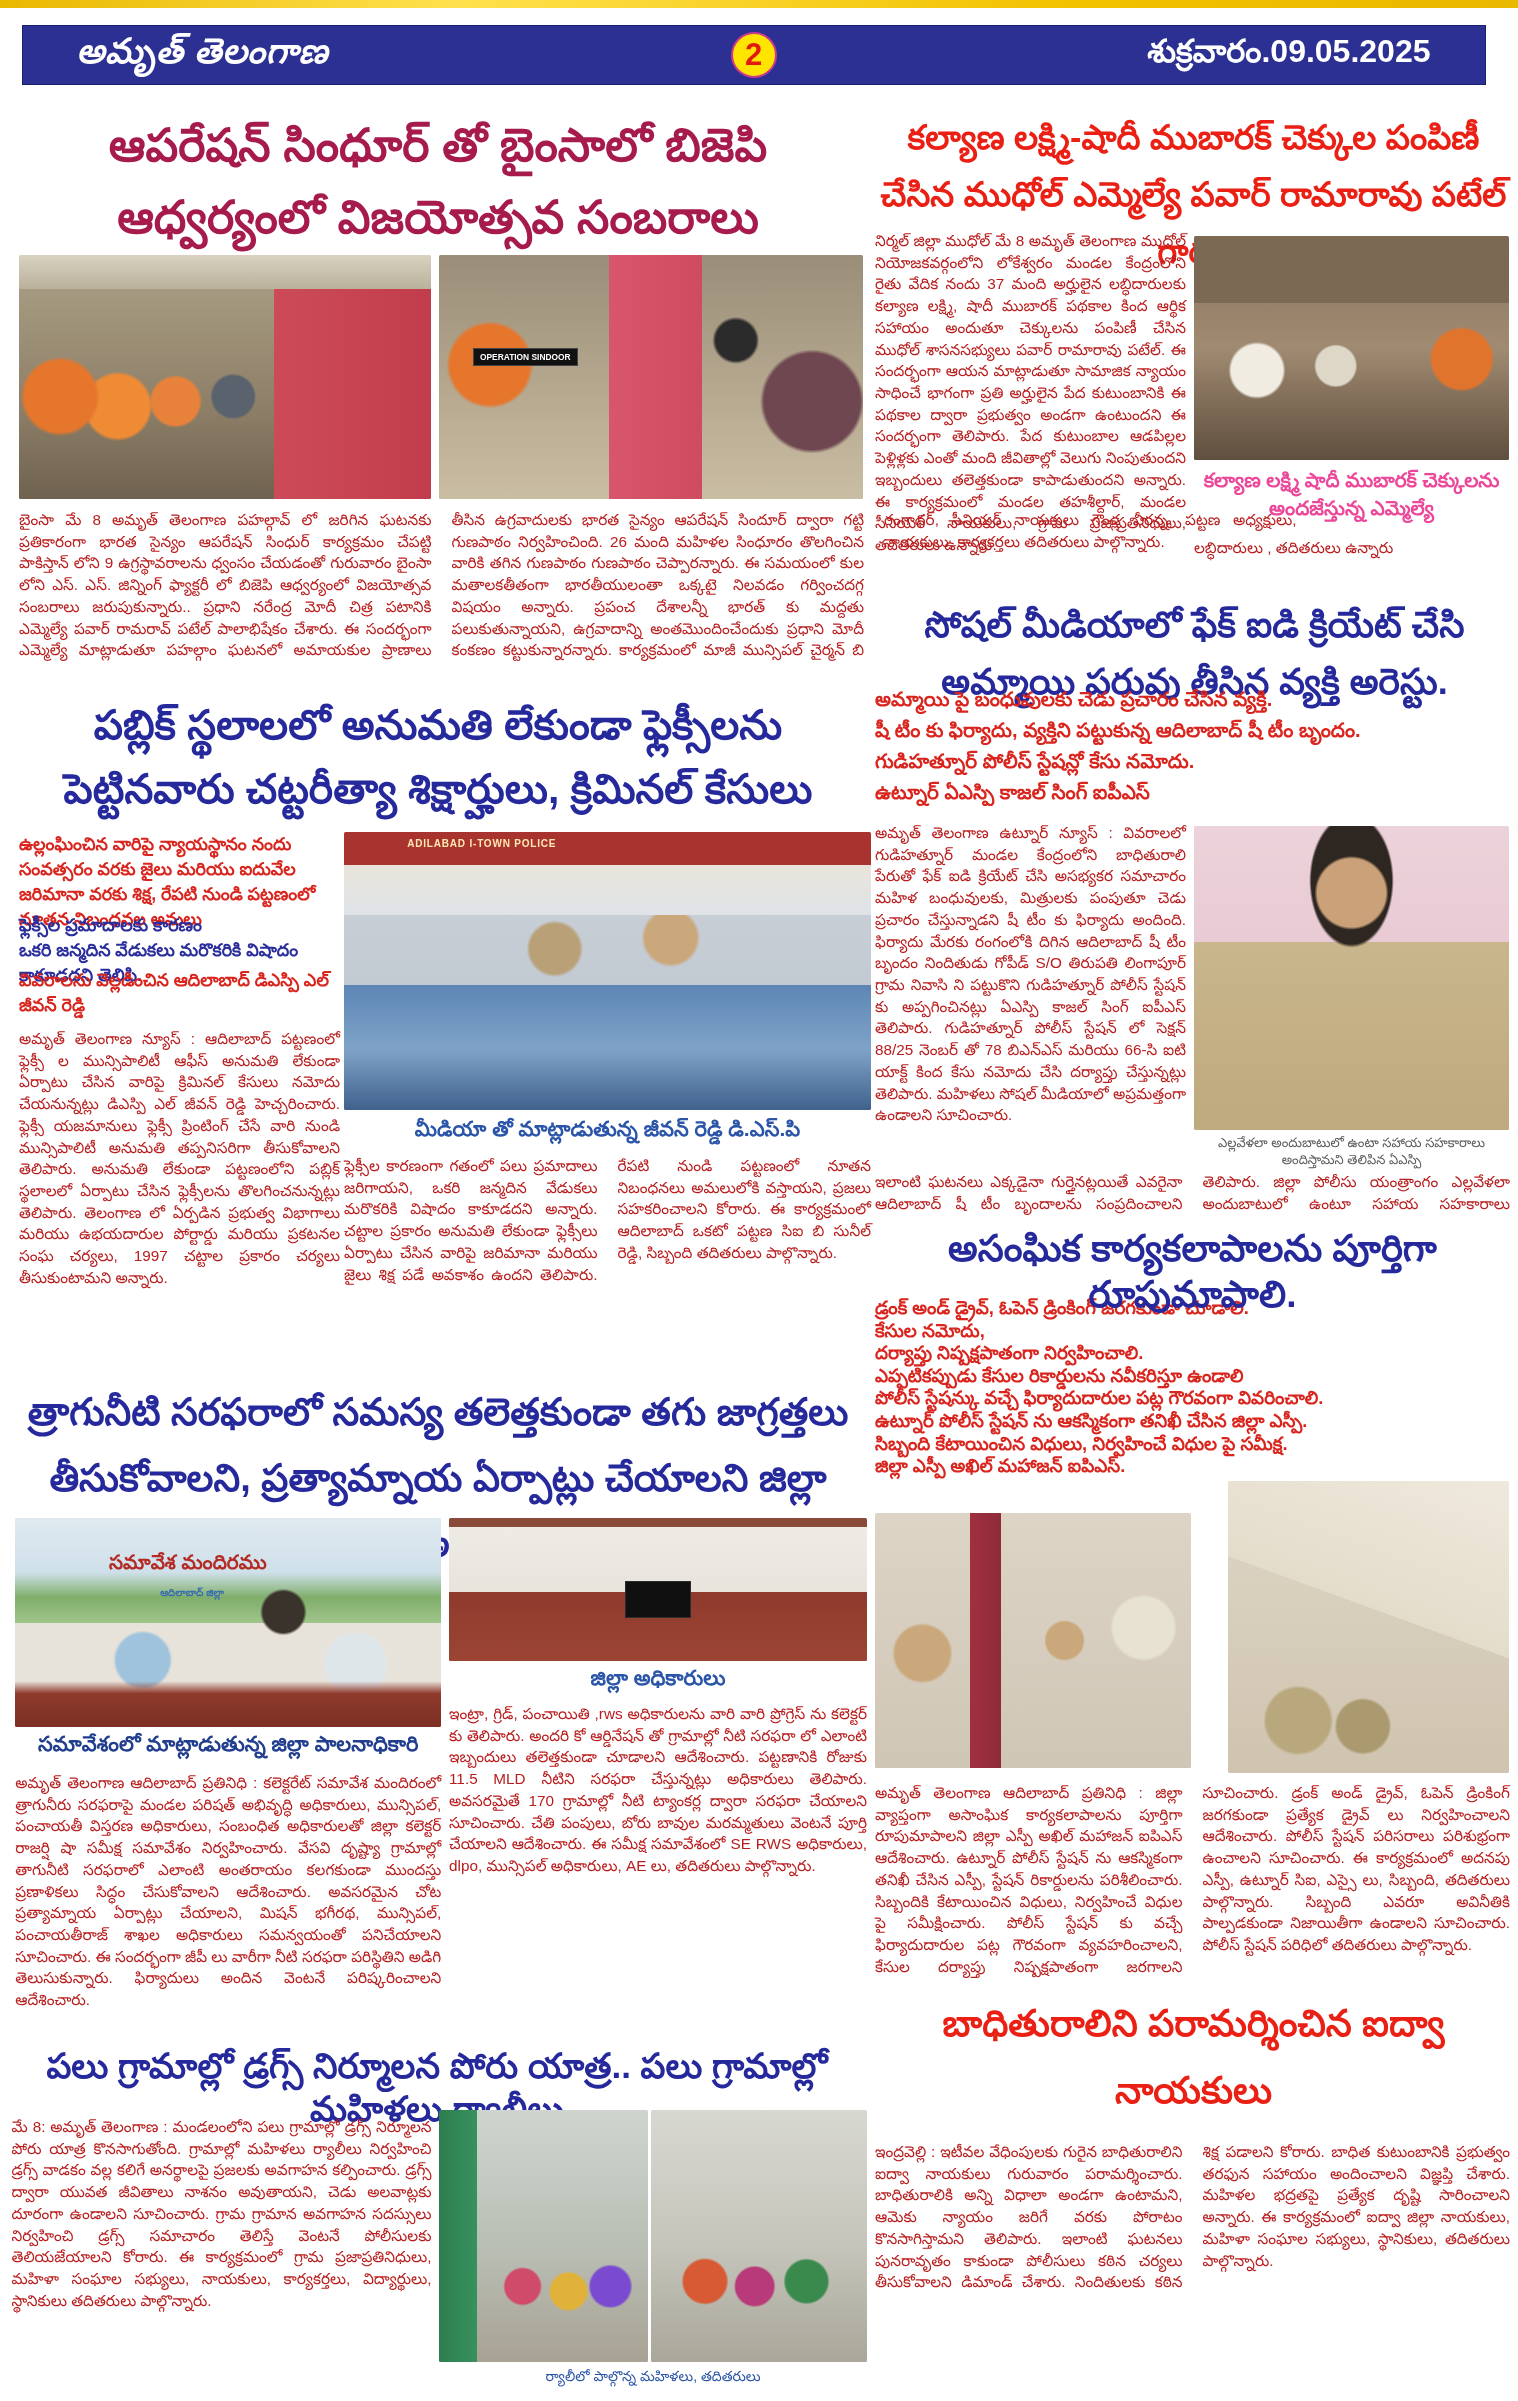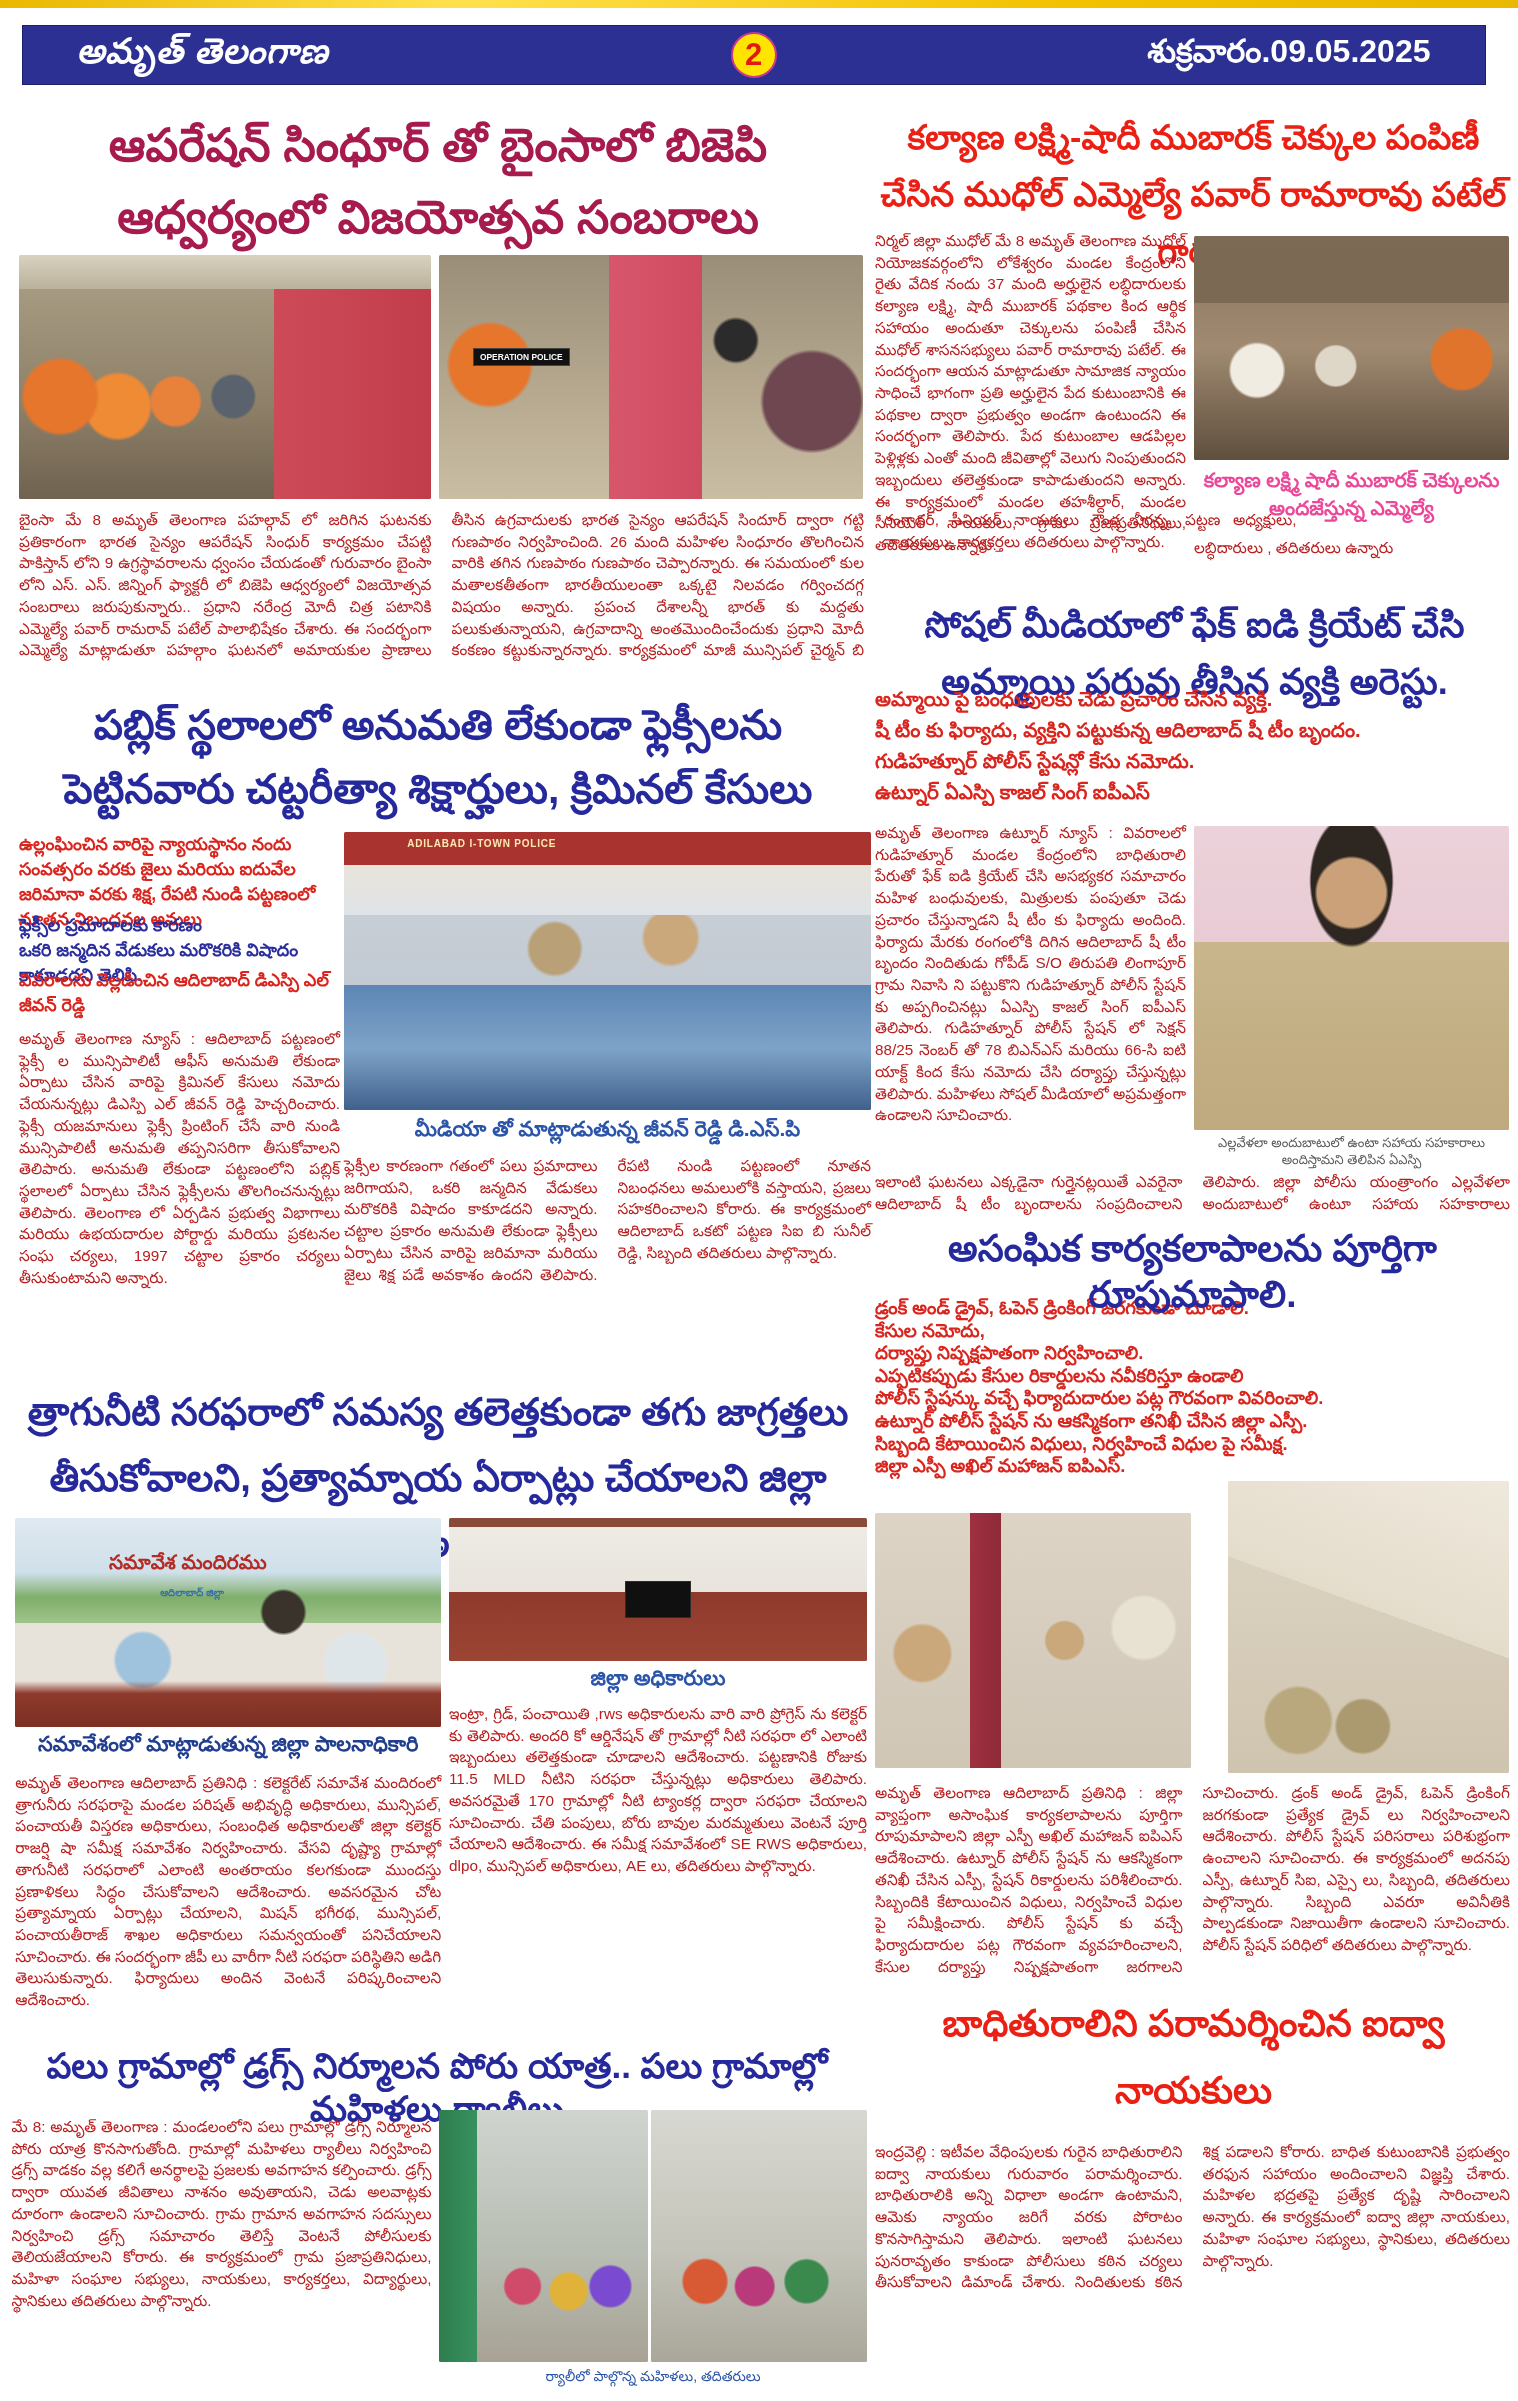--- a/index.html
+++ b/index.html
@@ -128,21 +128,21 @@
     <span class="paper-name">అమృత్ తెలంగాణ</span>
     <span class="page-circle">
       <span>2</span>
     </span>
     <span class="date">శుక్రవారం.09.05.2025</span>
   </div>
 
   <div class="abs hl hl-maroon" style="left:11.5px;top:109px;width:853px;font-size:46px;line-height:72px;">ఆపరేషన్ సింధూర్ తో బైంసాలో బిజెపి ఆధ్వర్యంలో విజయోత్సవ సంబరాలు</div>
   <div class="ph p-bjp1" style="left:19px;top:255px;width:412px;height:244px;"></div>
   <div class="ph p-bjp2" style="left:439px;top:255px;width:424px;height:244px;">
-    <span class="placard">OPERATION POLICE</span>
+    <span class="placard">OPERATION SINDOOR</span>
   </div>
   <div class="abs body-t cols2" style="left:19px;top:509px;width:845px;height:172px;">
     <span>బైంసా మే 8 అమృత్ తెలంగాణ  పహల్గావ్ లో జరిగిన ఘటనకు ప్రతికారంగా భారత సైన్యం ఆపరేషన్ సింధుర్ కార్యక్రమం చేపట్టి పాకిస్తాన్ లోని 9 ఉగ్రస్థావరాలను ధ్వంసం చేయడంతో గురువారం బైంసా లోని ఎస్. ఎస్. జిన్నింగ్ ఫ్యాక్టరీ లో బిజెపి ఆధ్వర్యంలో విజయోత్సవ సంబరాలు జరుపుకున్నారు.. ప్రధాని నరేంద్ర మోదీ చిత్ర పటానికి ఎమ్మెల్యే పవార్ రామరావ్ పటేల్ పాలాభిషేకం చేశారు. ఈ సందర్భంగా ఎమ్మెల్యే మాట్లాడుతూ పహల్గాం ఘటనలో అమాయకుల ప్రాణాలు తీసిన ఉగ్రవాదులకు భారత సైన్యం ఆపరేషన్ సిందూర్ ద్వారా గట్టి గుణపాఠం నిర్వహించింది. 26 మంది మహిళల సింధూరం తొలగించిన వారికి తగిన గుణపాఠం</span>
     <span>గుణపాఠం చెప్పారన్నారు. ఈ సమయంలో కుల మతాలకతీతంగా భారతీయులంతా ఒక్కటై నిలవడం  గర్వించదగ్గ విషయం అన్నారు. ప్రపంచ దేశాలన్నీ  భారత్ కు మద్దతు పలుకుతున్నాయని, ఉగ్రవాదాన్ని అంతమొందించేందుకు ప్రధాని మోదీ కంకణం కట్టుకున్నారన్నారు. కార్యక్రమంలో మాజీ మున్సిపల్ చైర్మన్ బి గంగాధర్, సీనియర్ నాయకులు గౌండ్ల వీరన్న, పట్టణ అధ్యక్షులు, నాయకులు, కార్యకర్తలు తదితరులు పాల్గొన్నారు.</span>
   </div>
 
   <div class="abs hl hl-red" style="left:876px;top:109px;width:635px;font-size:34px;line-height:57px;">కల్యాణ లక్ష్మి-షాదీ ముబారక్ చెక్కుల పంపిణీ చేసిన ముధోల్ ఎమ్మెల్యే పవార్ రామారావు పటేల్ గారు.</div>
   <div class="abs body-t" style="left:875px;top:230px;width:311px;height:349px;">నిర్మల్ జిల్లా ముధోల్ మే 8 అమృత్ తెలంగాణ ముధోల్ నియోజకవర్గంలోని లోకేశ్వరం మండల కేంద్రంలోని రైతు వేదిక నందు 37 మంది అర్హులైన లబ్ధిదారులకు కల్యాణ లక్ష్మి, షాదీ ముబారక్ పథకాల కింద ఆర్థిక సహాయం అందుతూ చెక్కులను పంపిణీ చేసిన ముధోల్ శాసనసభ్యులు పవార్ రామారావు పటేల్. ఈ సందర్భంగా ఆయన మాట్లాడుతూ సామాజిక న్యాయం సాధించే భాగంగా ప్రతి అర్హులైన పేద కుటుంబానికి ఈ పథకాల ద్వారా ప్రభుత్వం అండగా ఉంటుందని ఈ సందర్భంగా తెలిపారు. పేద కుటుంబాల ఆడపిల్లల పెళ్లిళ్లకు ఎంతో మంది జీవితాల్లో వెలుగు నింపుతుందని ఇబ్బందులు తలెత్తకుండా కాపాడుతుందని అన్నారు. ఈ కార్యక్రమంలో మండల తహశీల్దార్, మండల సీనియర్ నాయకులు, గ్రామ ప్రజాప్రతినిధులు, తదితరులు ఉన్నారు.</div>
   <div class="ph p-cheque" style="left:1194px;top:236px;width:315px;height:224px;"></div>
   <div class="abs cap-red" style="left:1194px;top:466px;width:315px;font-size:20px;line-height:28px;">కల్యాణ లక్ష్మి షాదీ ముబారక్ చెక్కులను అందజేస్తున్న ఎమ్మెల్యే</div>

